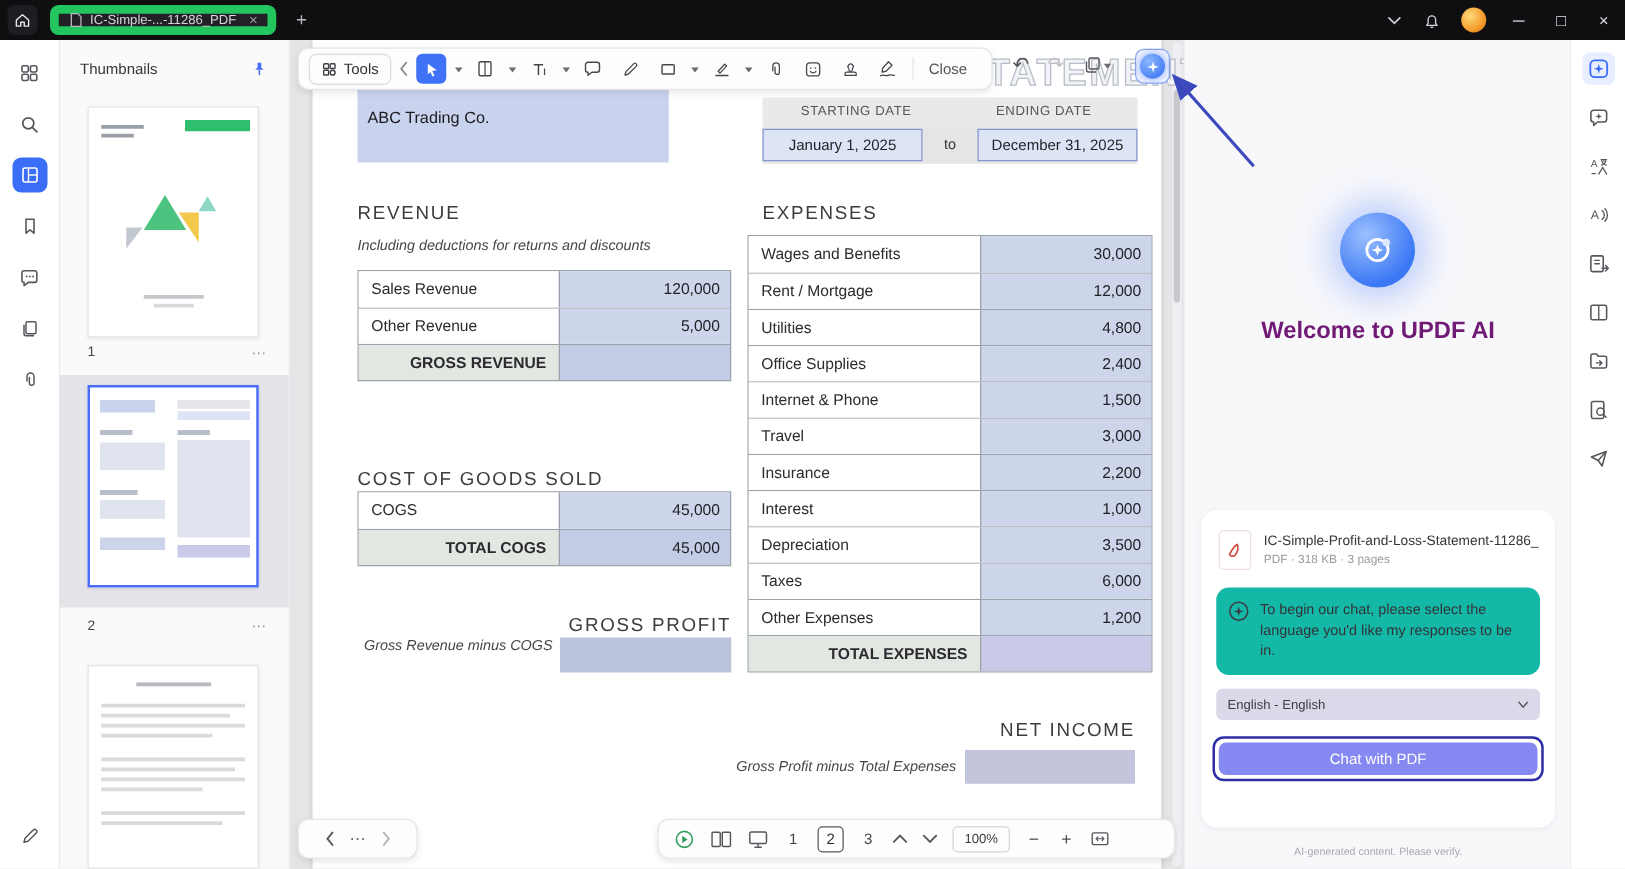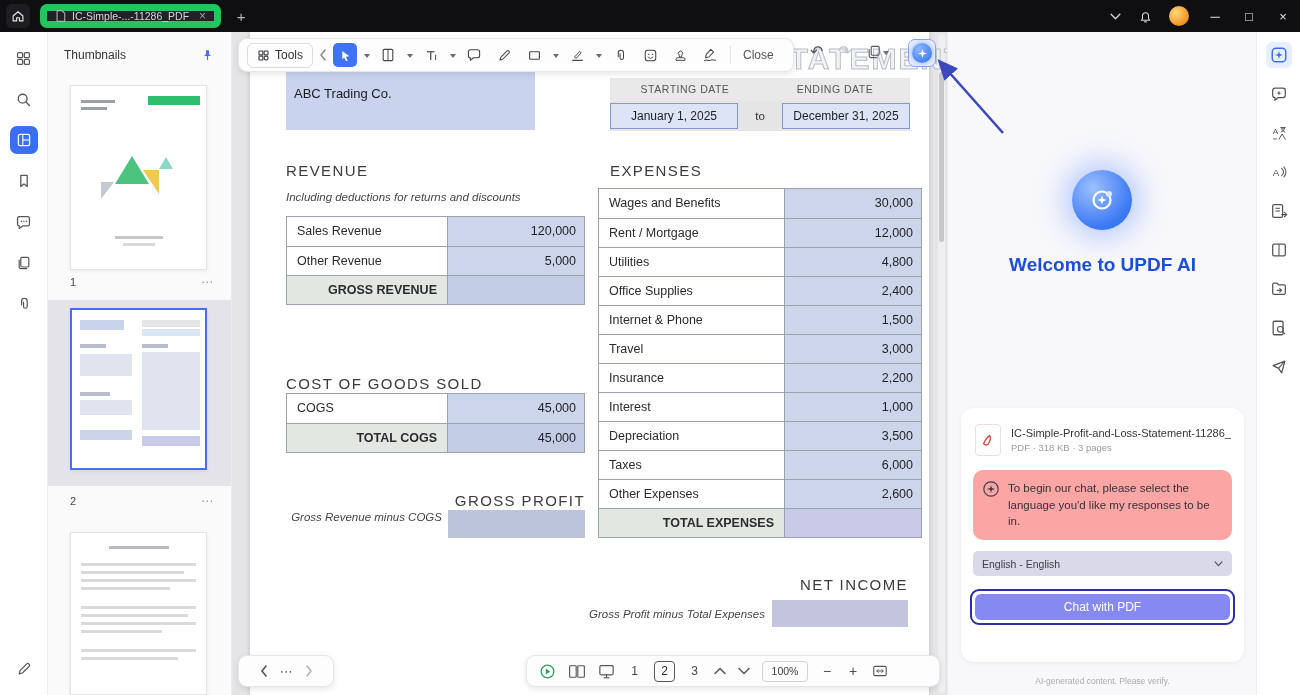--- a/index.html
+++ b/index.html
@@ -80,27 +80,27 @@
 .pill-left{left:6px;width:96px;justify-content:center}
 .pill-right{left:294px;width:414px;padding:0 12px}
 .bb-dots{font-size:13px;color:#6a6a70}
 .pnum{font-size:12px;color:#44444a;width:15px;text-align:center}
 .pnum-box{width:21px;height:21px;border:1px solid #565660;border-radius:4px;display:flex;align-items:center;justify-content:center;font-size:12px;color:#2c2c31}
 .zoom-box{width:46px;height:21px;border:1px solid #d2d2d7;border-radius:4px;text-align:center;font-size:10.5px;color:#3b3b40;line-height:19px}
 .zpm{font-size:14px;color:#4c4c52;width:14px;text-align:center}
 
 .ai-panel{position:absolute;left:947px;top:32px;width:309px;bottom:0;background:#f8f8fb;border-left:1px solid #ececef;z-index:50}
 .ai-logo{position:absolute;left:124px;top:138px;width:60px;height:60px;border-radius:50%;background:radial-gradient(circle at 35% 30%,#9cc0ff,#3b78f4 70%);box-shadow:0 0 28px 8px rgba(104,146,255,.45);display:flex;align-items:center;justify-content:center}
-.ai-welcome{position:absolute;left:0;top:222px;width:309px;text-align:center;font-size:19px;font-weight:700;color:#1d4ed8}
+.ai-welcome{position:absolute;left:0;top:222px;width:309px;text-align:center;font-size:19px;font-weight:700;color:#701a75}
 .ai-card{position:absolute;left:13px;top:376px;width:283px;height:254px;background:#fff;border-radius:13px;box-shadow:0 1px 5px rgba(20,20,60,.06)}
 .file-row{display:flex;gap:10px;padding:16px 14px 8px;align-items:center}
 .pdf-ic{width:26px;height:32px;background:#fff;border:1px solid #efdede;border-radius:4px;position:relative;flex-shrink:0;display:flex;align-items:center;justify-content:center}
 .file-name{font-size:11px;color:#35353a;white-space:nowrap;overflow:hidden;max-width:228px}
 .file-meta{font-size:9.5px;color:#9a9aa2;margin-top:3px}
-.bubble{margin:6px 12px 0;background:#fca5a5;border-radius:10px;padding:10px 17px 10px 9px;display:flex;gap:8px}
+.bubble{margin:6px 12px 0;background:#14b8a6;border-radius:10px;padding:10px 17px 10px 9px;display:flex;gap:8px}
 .bub-txt{font-size:11.5px;color:#333338;line-height:1.45}
 .lang-dd{margin:11px 12px 0;height:25px;background:#d9d9ea;border-radius:5px;display:flex;align-items:center;padding:0 9px;justify-content:space-between}
 .lang-val{font-size:10.5px;color:#3c3c44}
 .chat-hl{margin:13px 9px 0;border:2px solid #2e2ea6;border-radius:9px;padding:3px}
 .chat-btn{height:26px;background:#8689f1;border-radius:6px;color:#fff;font-size:12px;display:flex;align-items:center;justify-content:center}
 .disclaimer{position:absolute;left:0;top:644px;width:309px;text-align:center;font-size:8.5px;color:#a8a8b0}
 
 .right-rail{position:absolute;left:1256px;top:32px;width:44px;bottom:0;background:#fff;border-left:1px solid #ececef;display:flex;flex-direction:column;align-items:center;padding-top:10px;gap:13px;z-index:50}
 .rr-ic{width:26px;height:26px;border-radius:6px;display:flex;align-items:center;justify-content:center}
 .rr-ic.sel{background:#e7eeff}
@@ -347,21 +347,21 @@
       <div class="prow">
           <div class="pcell-l">Depreciation</div>
           <div class="pcell-v">3,500</div>
         </div>
       <div class="prow">
           <div class="pcell-l">Taxes</div>
           <div class="pcell-v">6,000</div>
         </div>
       <div class="prow">
           <div class="pcell-l">Other Expenses</div>
-          <div class="pcell-v">2,600</div>
+          <div class="pcell-v">1,200</div>
         </div>
       <div class="prow total totalx">
         <div class="pcell-l">TOTAL EXPENSES</div>
         <div class="pcell-v"></div>
       </div>
     </div>
 
     <div class="phead" style="left:360px;top:544px;width:298px;text-align:right">NET INCOME</div>
     <div class="pnote" style="left:300px;top:576px;width:215px;text-align:right">Gross Profit minus Total Expenses</div>
     <div class="vbox" style="left:522px;top:568px;width:136px;height:27px;background:#c2c5dc"></div>

